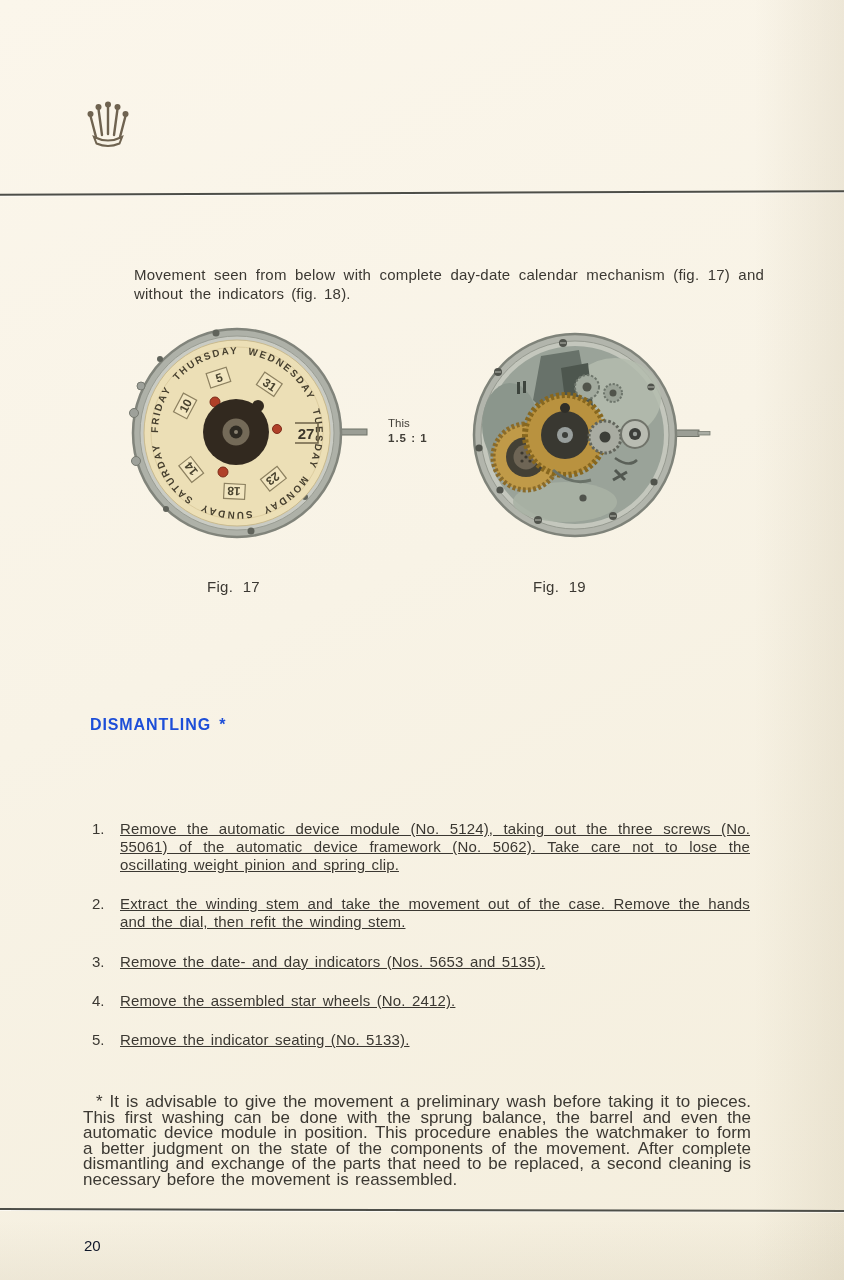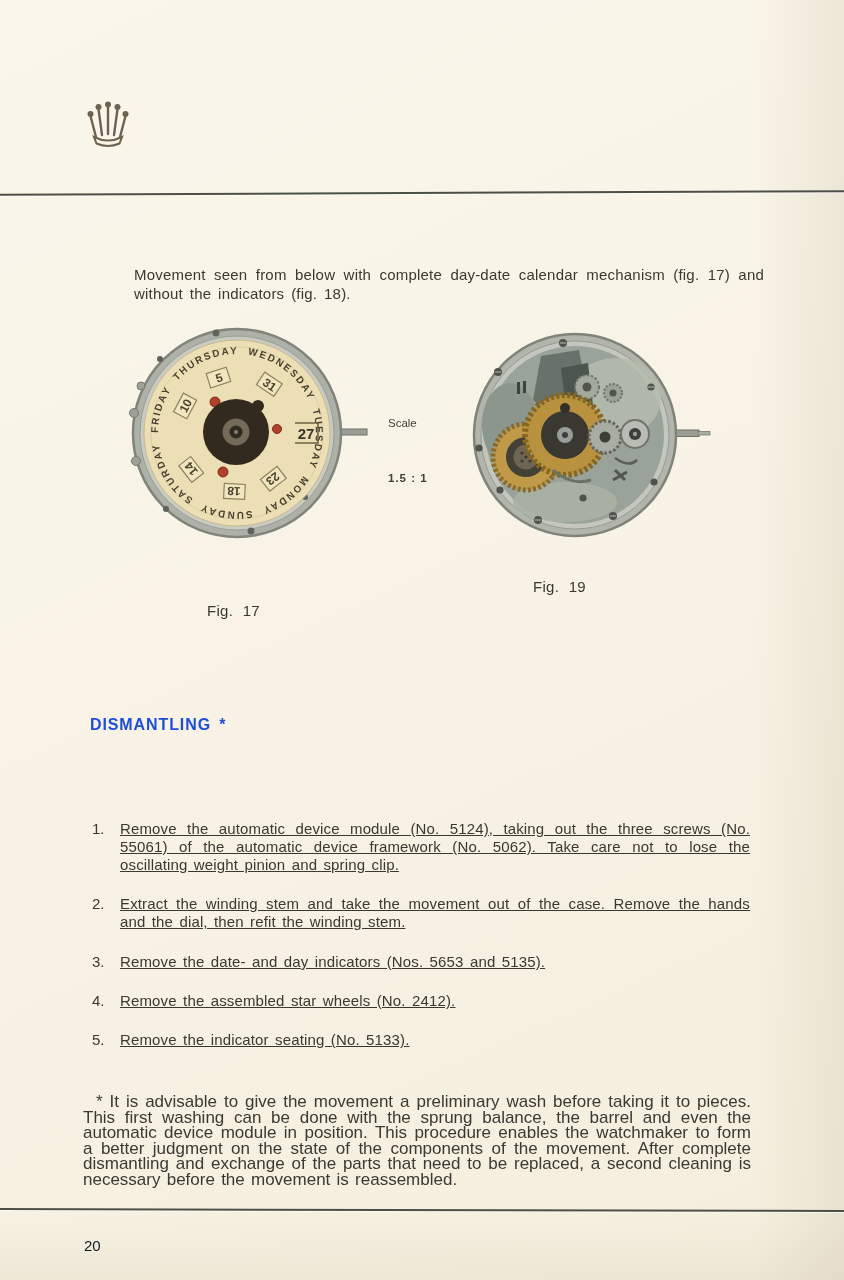--- a/index.html
+++ b/index.html
@@ -24,25 +24,25 @@
   .rule-top{top:192px;transform:rotate(-0.25deg);}
   .rule-bottom{top:1209px;transform:rotate(0.12deg);}
   .intro{
     left:92px;top:250px;width:630px;
     font-size:15px;line-height:19px;text-align:justify;
     color:#3b3832;word-spacing:2.5px;letter-spacing:.2px;margin-left:42px;
   }
   .scale-block{
     left:388px;top:416px;color:#413e37;font-size:11.5px;line-height:15px;
   }
-  .scale-block .v{font-weight:bold;letter-spacing:1px;margin-top:40px;}
+  .scale-block .v{font-weight:bold;letter-spacing:1px;}
   .caption{
     font-size:15px;color:#3b3832;word-spacing:5px;letter-spacing:.3px;
   }
-  .cap17{left:207px;top:578px;margin-top:24px;}
+  .cap17{left:207px;top:578px;}
   .cap18{left:533px;top:578px;}
   .heading{
     left:90px;top:716px;font-size:16px;font-weight:bold;
     letter-spacing:.9px;color:#1d4ed8;word-spacing:3px;
   }
   .steps{left:92px;top:820px;width:658px;color:#3b3832;}
   .step{display:flex;font-size:15px;line-height:18px;}
   .step .num{flex:0 0 28px;}
   .step .txt{flex:1;text-align:justify;word-spacing:2px;letter-spacing:.15px;text-decoration:underline;}
   .step.s1{margin-bottom:21px;}
@@ -157,21 +157,21 @@
   <g>
     <circle cx="138" cy="81" r="6" fill="#32291f"></circle>
     <circle cx="116" cy="107" r="33" fill="#32291f"></circle>
     <circle cx="116" cy="107" r="13.5" fill="#746a58"></circle>
     <circle cx="116" cy="107" r="6.5" fill="#2e2a22"></circle>
     <circle cx="116" cy="107" r="2" fill="#8a8272"></circle>
   </g>
 </svg>
 
 <div class="abs scale-block">
-  <div>Scale</div>
+  <div>This</div>
   <div class="v">1.5 : 1</div>
 </div>
 
 <svg class="abs" style="left:465px;top:330px;" width="256" height="215" viewBox="0 0 256 215">
 
   <rect x="208" y="100" width="26" height="6.5" fill="#9b9e95" stroke="#6f7268" stroke-width="1"></rect>
   <rect x="233" y="101.5" width="12" height="3.5" fill="#aaada4" stroke="#777a71" stroke-width=".8"></rect>
 
   <circle cx="110" cy="105" r="101" fill="#b2b5ac" stroke="#7f837a" stroke-width="2.5"></circle>
   <circle cx="110" cy="105" r="94" fill="#c4c7bd" stroke="#969a90" stroke-width="1"></circle>

